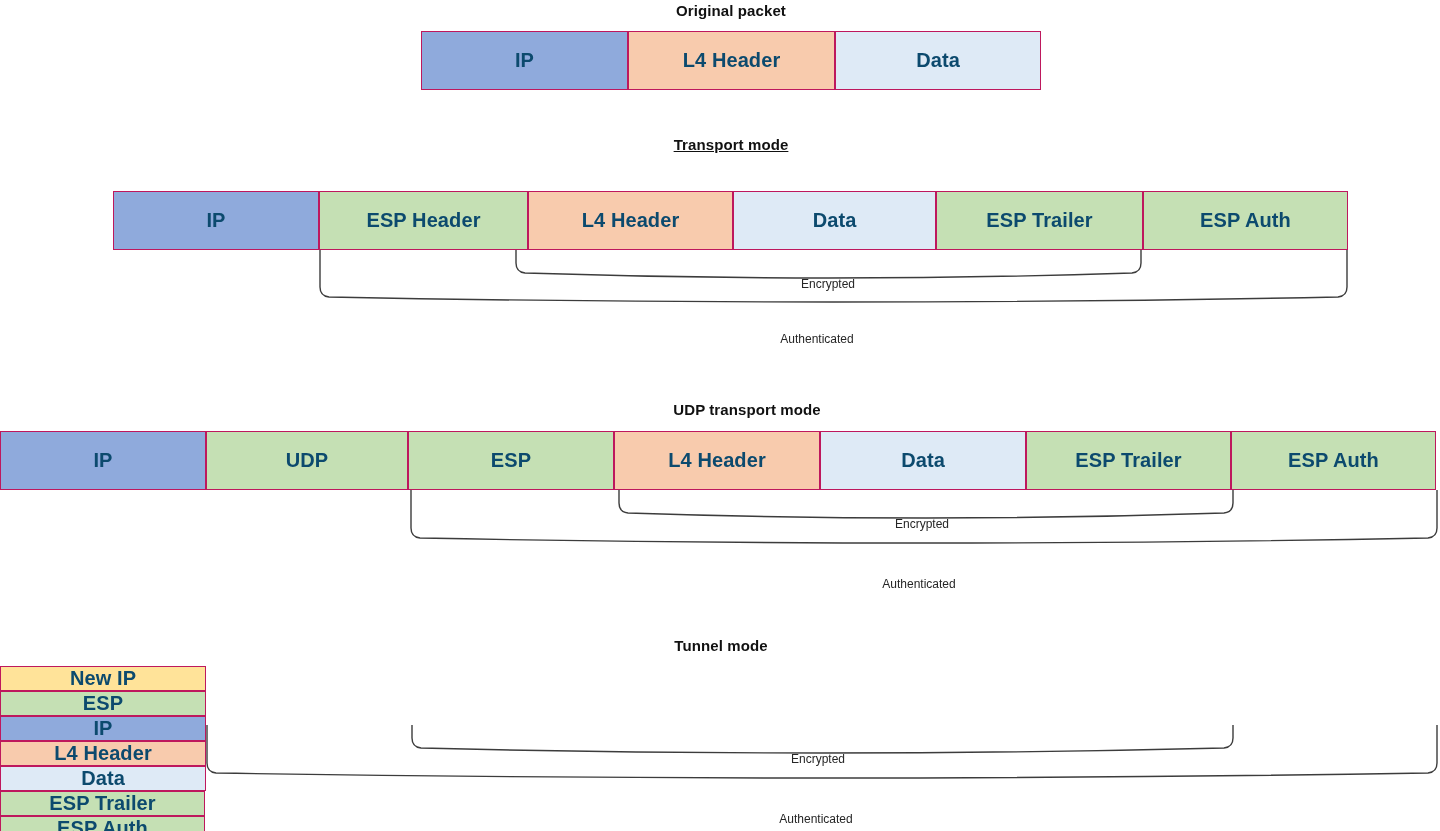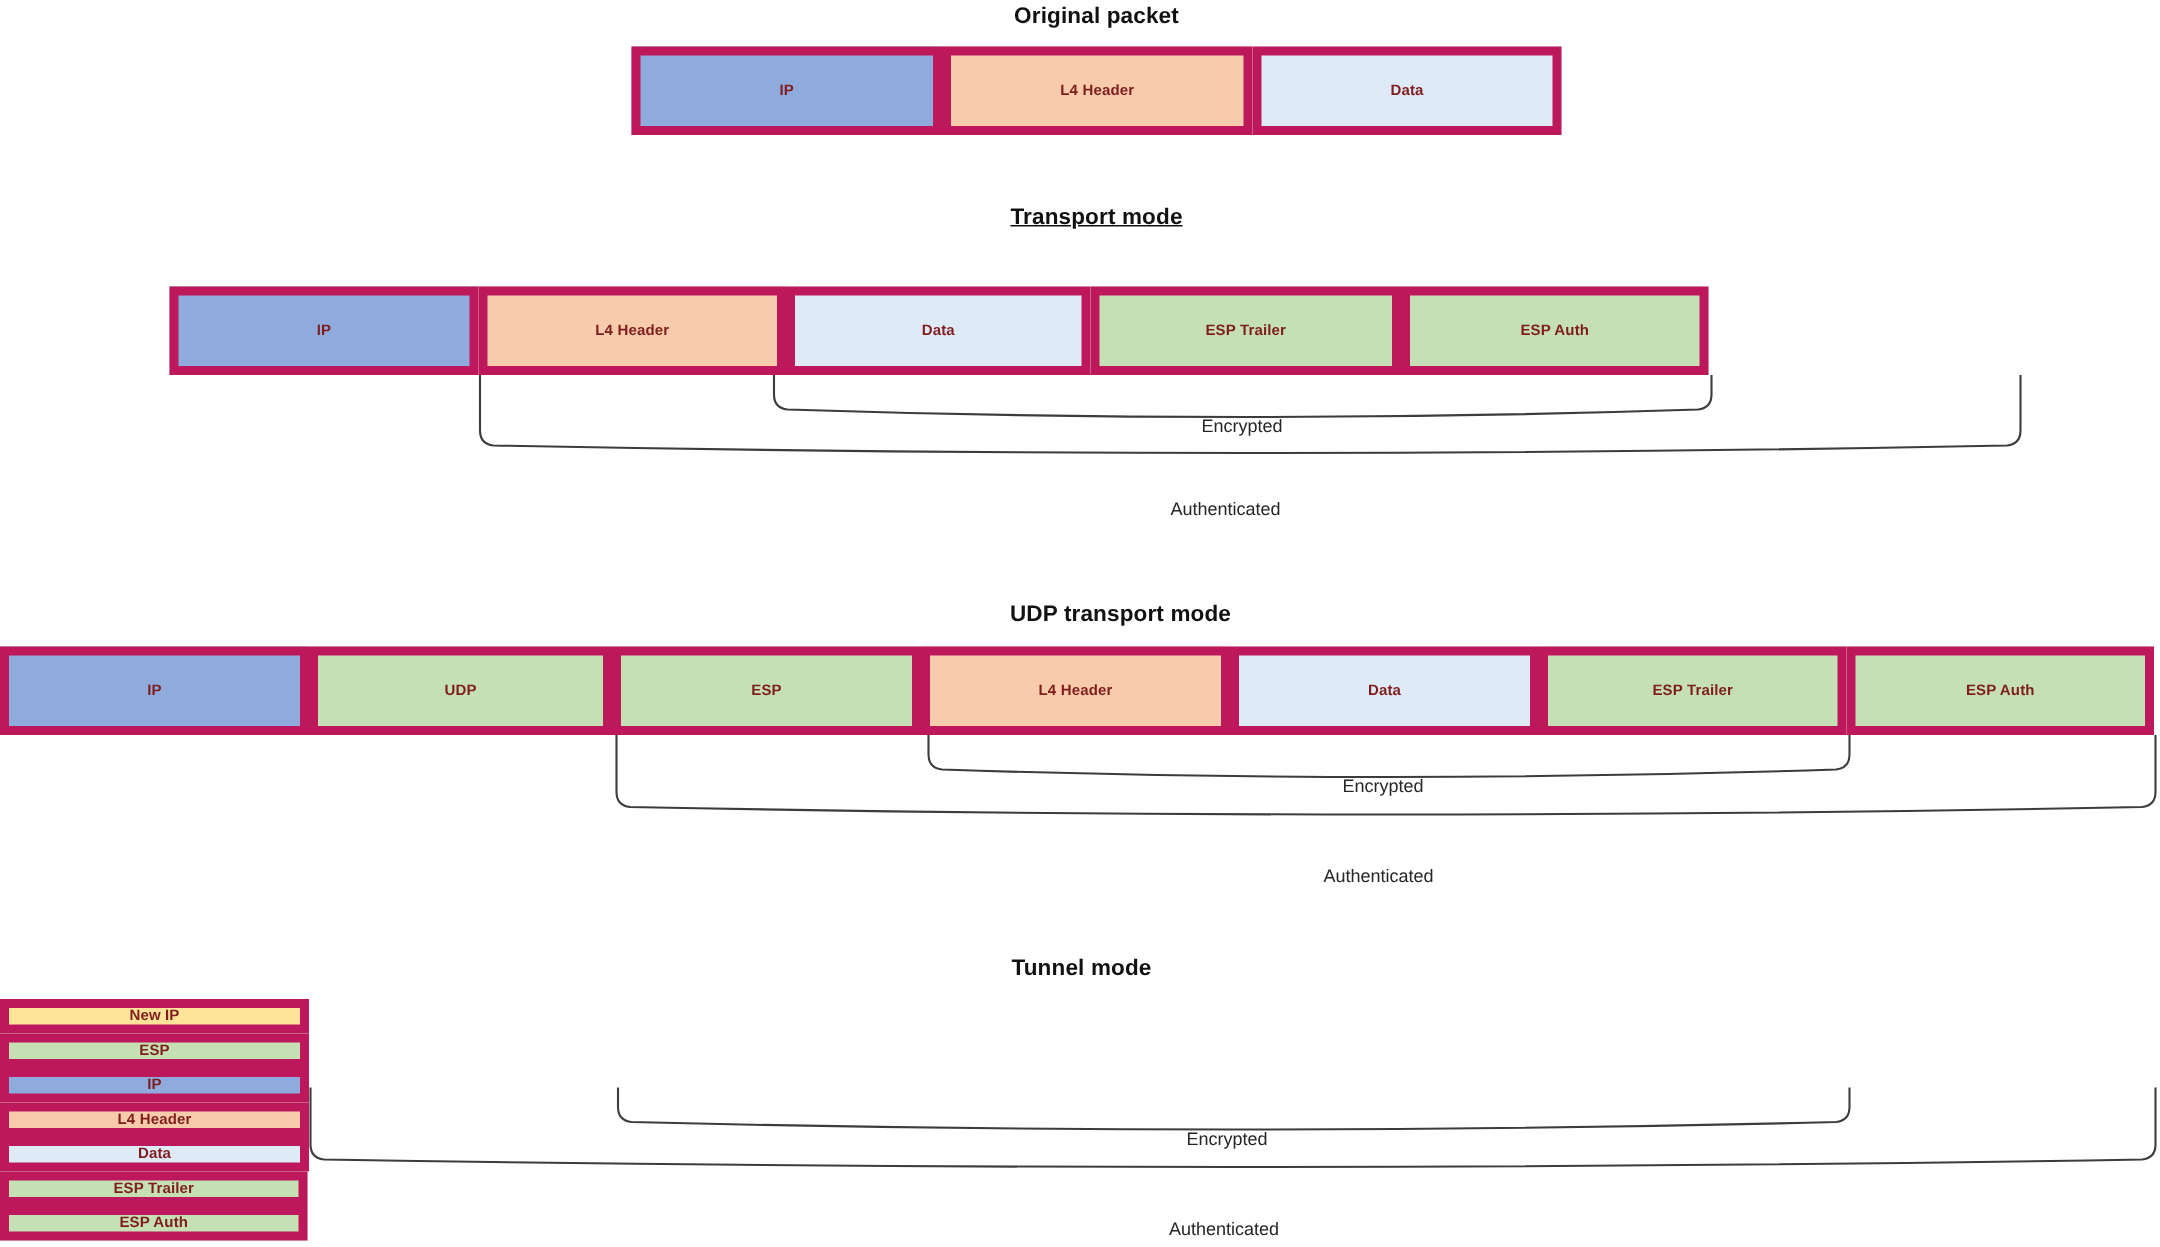--- a/index.html
+++ b/index.html
@@ -35,24 +35,24 @@
     height: 59px;
     display: flex;
     box-sizing: border-box;
   }
   .field {
     box-sizing: border-box;
     height: 59px;
     display: flex;
     align-items: center;
     justify-content: center;
-    font-size: 10px;
+    font-size: 20px;
     font-weight: bold;
-    color: #7f1d1d;
-    border: 6px solid #be185d;
+    color: #0c4a6e;
+    border: 1px solid #be185d;
     letter-spacing: 0.1px;
     white-space: nowrap;
   }
   .bracket-svg {
     position: absolute;
     overflow: visible;
     pointer-events: none;
   }
   .bracket-svg path {
     fill: none;
@@ -74,20 +74,21 @@
 <div class="stage" id="stage">
     <div class="section-title" style="left: 731px; top: 2px;">Original packet</div>
     <div class="packet-row" style="left: 421px; top: 31px; width: 620px; height: 59px;">
       <div class="field" style="width: 207px; background: rgb(143, 170, 220);">IP</div>
       <div class="field" style="width: 207px; background: rgb(248, 203, 173);">L4 Header</div>
       <div class="field" style="width: 206px; background: rgb(222, 234, 246);">Data</div>
     </div>
     <div class="section-title" style="left: 731px; top: 136px; text-decoration: underline;">Transport mode</div>
     <div class="packet-row" style="left: 113px; top: 191px; width: 1235px; height: 59px;">
       <div class="field" style="width: 206px; background: rgb(143, 170, 220);">IP</div>
+      <div class="field" style="width: 209px; background: rgb(197, 224, 180);">ESP Header</div>
       <div class="field" style="width: 205px; background: rgb(248, 203, 173);">L4 Header</div>
       <div class="field" style="width: 203px; background: rgb(222, 234, 246);">Data</div>
       <div class="field" style="width: 207px; background: rgb(197, 224, 180);">ESP Trailer</div>
       <div class="field" style="width: 205px; background: rgb(197, 224, 180);">ESP Auth</div>
     </div>
     <svg class="bracket-svg" width="649" height="46" viewBox="0 0 649 46" style="left: 504px; top: 250px;">
       <path d="M 12 0 L 12 13 Q 12 22 21 23 Q 324.5 33 628 23 Q 637 22 637 13 L 637 0"></path>
     </svg>
     <div class="bracket-label" style="left: 828px; top: 277px;">Encrypted</div>
     <svg class="bracket-svg" width="1051" height="70" viewBox="0 0 1051 70" style="left: 308px; top: 250px;">

